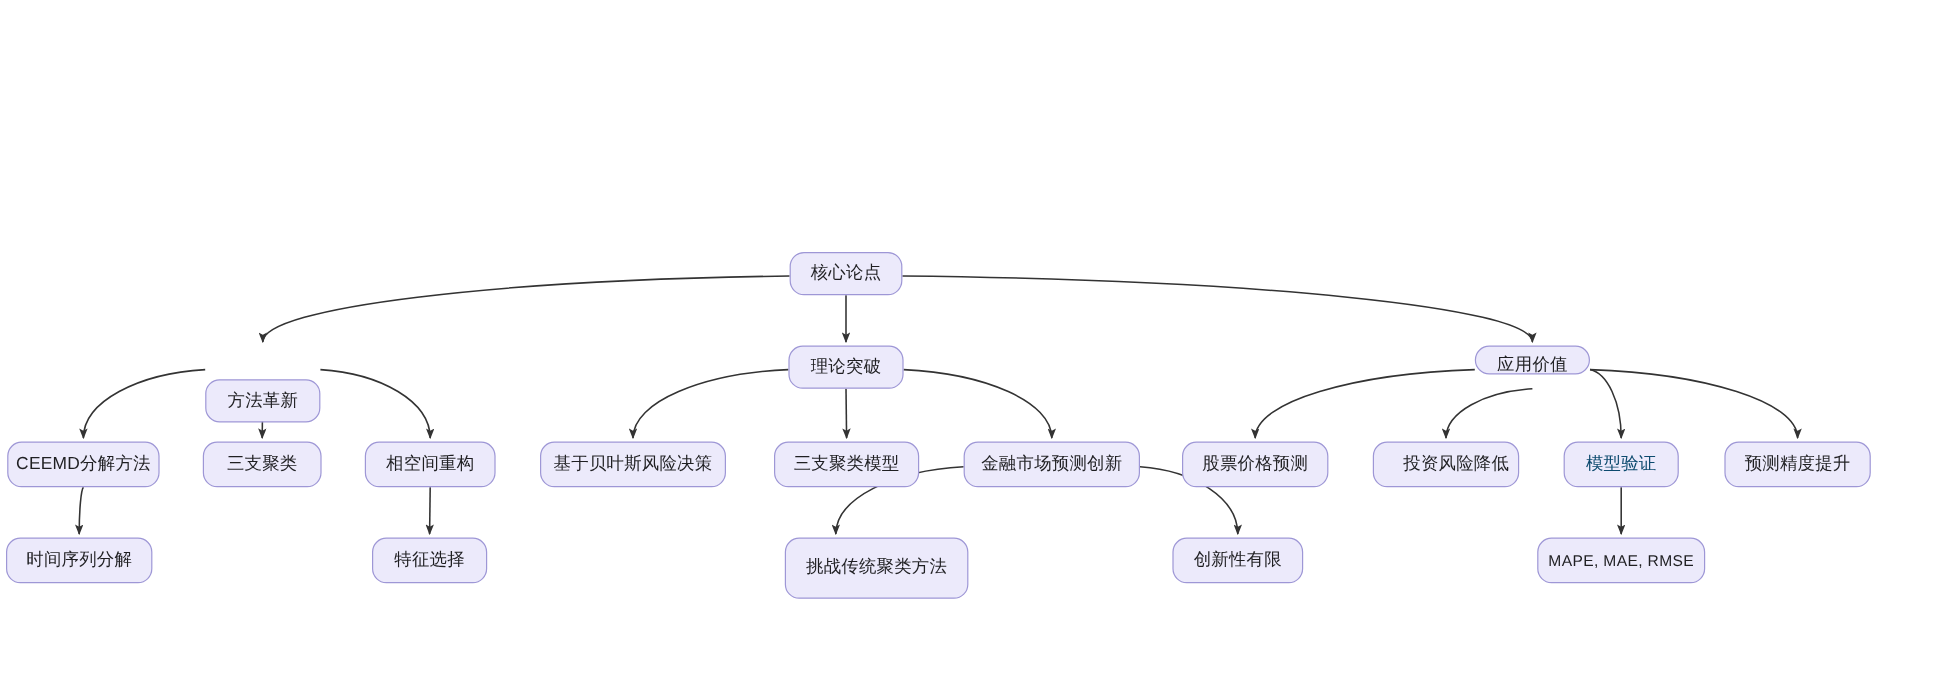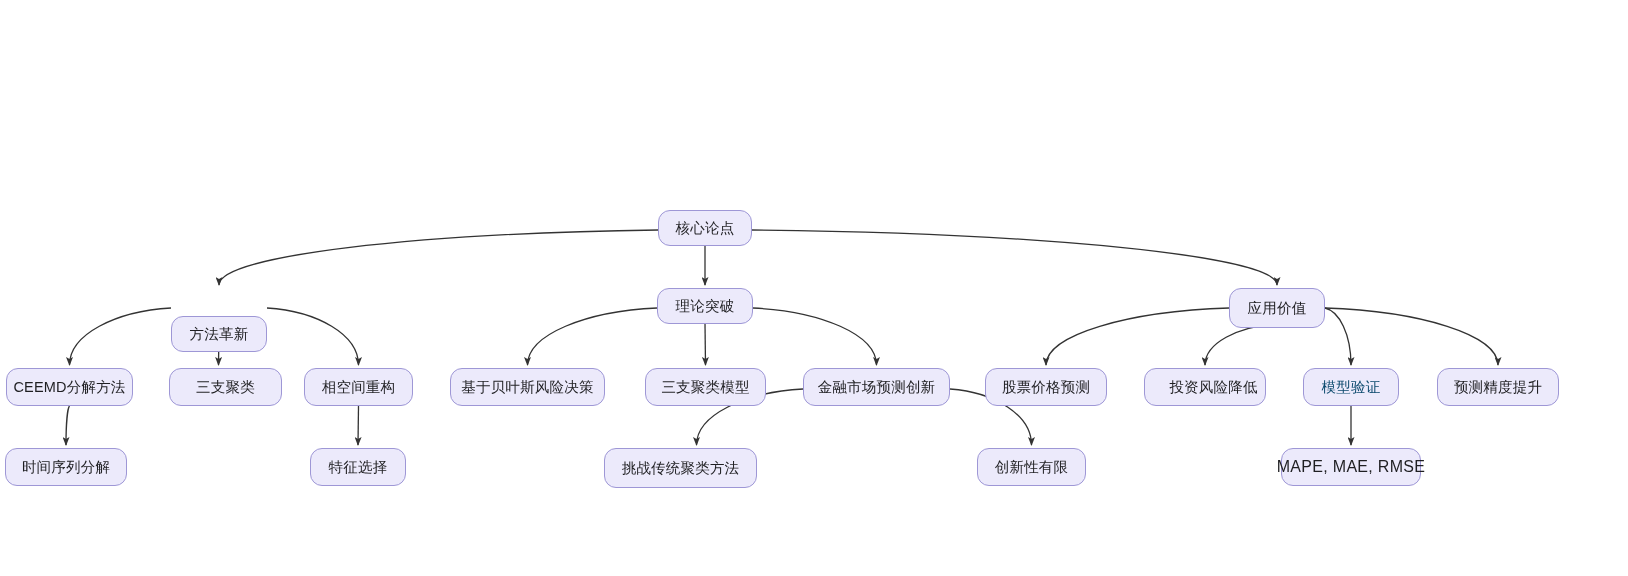--- a/index.html
+++ b/index.html
@@ -44,21 +44,21 @@
     font-size: 14.5px;
     line-height: 1;
     white-space: nowrap;
     letter-spacing: 0.2px;
   }
   .node-label {
     display: block;
     padding: 0 2px;
   }
   .node.latin .node-label {
-    font-size: 16px;
+    font-size: 13px;
     letter-spacing: 0.3px;
   }
 </style>
 </head>
 <body>
 
 <div id="diagram-root">
   <svg id="edge-layer" viewBox="0 0 1628 576" xmlns="http://www.w3.org/2000/svg">
     <defs>
       <marker id="arrowhead" markerWidth="9" markerHeight="7" refX="8" refY="3.5" orient="auto" markerUnits="userSpaceOnUse">
@@ -89,27 +89,27 @@
   <div id="node-layer">
       <div class="node" style="left: 658px; top: 210px; width: 94px; height: 36px; background: rgb(236, 234, 251); border-color: rgb(158, 151, 214); color: rgb(31, 31, 34);">
         <span class="node-label">核心论点</span>
       </div>
       <div class="node" style="left: 171px; top: 288px; width: 96px; height: 36px; background: rgb(236, 234, 251); border-color: rgb(158, 151, 214); color: rgb(31, 31, 34); margin-top: 28px;">
         <span class="node-label">方法革新</span>
       </div>
       <div class="node" style="left: 657px; top: 288px; width: 96px; height: 36px; background: rgb(236, 234, 251); border-color: rgb(158, 151, 214); color: rgb(31, 31, 34);">
         <span class="node-label">理论突破</span>
       </div>
-      <div class="node" style="left: 1229px; top: 288px; width: 96px; height: 40px; background: rgb(236, 234, 251); border-color: rgb(158, 151, 214); color: rgb(31, 31, 34);">
+      <div class="node" style="left: 1229px; top: 288px; width: 96px; height: 24px; background: rgb(236, 234, 251); border-color: rgb(158, 151, 214); color: rgb(31, 31, 34); align-items: flex-end;">
         <span class="node-label">应用价值</span>
       </div>
       <div class="node" style="left: 6px; top: 368px; width: 127px; height: 38px; background: rgb(236, 234, 251); border-color: rgb(158, 151, 214); color: rgb(31, 31, 34);">
         <span class="node-label">CEEMD分解方法</span>
       </div>
-      <div class="node" style="left: 169px; top: 368px; width: 113px; height: 38px; background: rgb(236, 234, 251); border-color: rgb(158, 151, 214); color: rgb(31, 31, 34);">
+      <div class="node" style="left: 169px; top: 368px; width: 99px; height: 38px; background: rgb(236, 234, 251); border-color: rgb(158, 151, 214); color: rgb(31, 31, 34);">
         <span class="node-label">三支聚类</span>
       </div>
       <div class="node" style="left: 304px; top: 368px; width: 109px; height: 38px; background: rgb(236, 234, 251); border-color: rgb(158, 151, 214); color: rgb(31, 31, 34);">
         <span class="node-label">相空间重构</span>
       </div>
       <div class="node" style="left: 450px; top: 368px; width: 155px; height: 38px; background: rgb(236, 234, 251); border-color: rgb(158, 151, 214); color: rgb(31, 31, 34);">
         <span class="node-label">基于贝叶斯风险决策</span>
       </div>
       <div class="node" style="left: 645px; top: 368px; width: 121px; height: 38px; background: rgb(236, 234, 251); border-color: rgb(158, 151, 214); color: rgb(31, 31, 34);">
         <span class="node-label">三支聚类模型</span>
@@ -128,21 +128,21 @@
       </div>
       <div class="node" style="left: 1437px; top: 368px; width: 122px; height: 38px; background: rgb(236, 234, 251); border-color: rgb(158, 151, 214); color: rgb(31, 31, 34);">
         <span class="node-label">预测精度提升</span>
       </div>
       <div class="node" style="left: 5px; top: 448px; width: 122px; height: 38px; background: rgb(236, 234, 251); border-color: rgb(158, 151, 214); color: rgb(31, 31, 34);">
         <span class="node-label">时间序列分解</span>
       </div>
       <div class="node" style="left: 310px; top: 448px; width: 96px; height: 38px; background: rgb(236, 234, 251); border-color: rgb(158, 151, 214); color: rgb(31, 31, 34);">
         <span class="node-label">特征选择</span>
       </div>
-      <div class="node" style="left: 604px; top: 448px; width: 153px; height: 40px; background: rgb(236, 234, 251); border-color: rgb(158, 151, 214); color: rgb(31, 31, 34);">
+      <div class="node" style="left: 654px; top: 448px; width: 153px; height: 51px; background: rgb(236, 234, 251); border-color: rgb(158, 151, 214); color: rgb(31, 31, 34);">
         <span class="node-label">挑战传统聚类方法</span>
       </div>
       <div class="node" style="left: 977px; top: 448px; width: 109px; height: 38px; background: rgb(236, 234, 251); border-color: rgb(158, 151, 214); color: rgb(31, 31, 34);">
         <span class="node-label">创新性有限</span>
       </div>
       <div class="node latin" style="left: 1281px; top: 448px; width: 140px; height: 38px; background: rgb(236, 234, 251); border-color: rgb(158, 151, 214); color: rgb(31, 31, 34);">
         <span class="node-label">MAPE, MAE, RMSE</span>
       </div>
     </div>
 </div>

